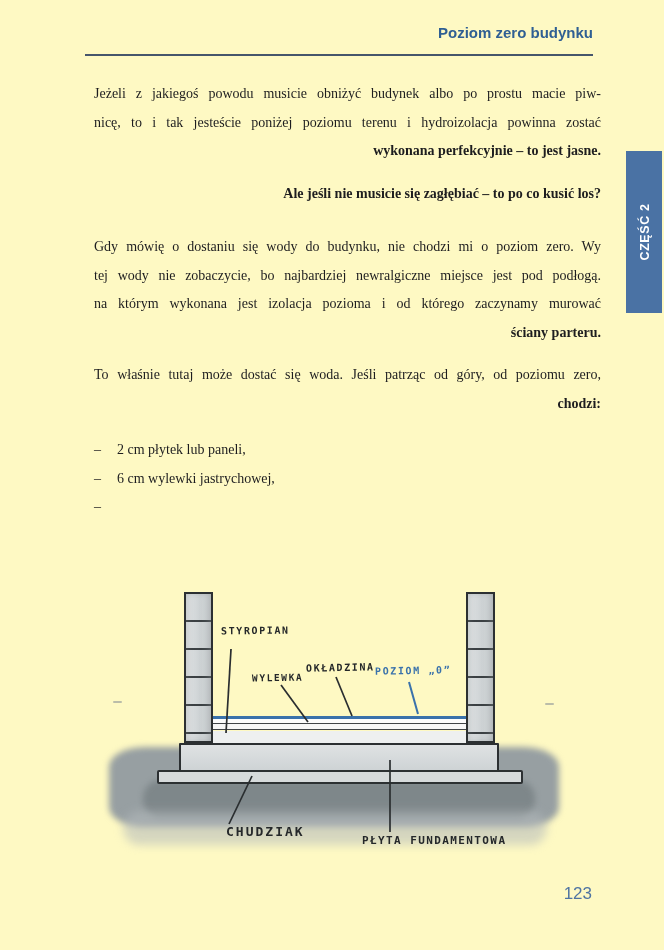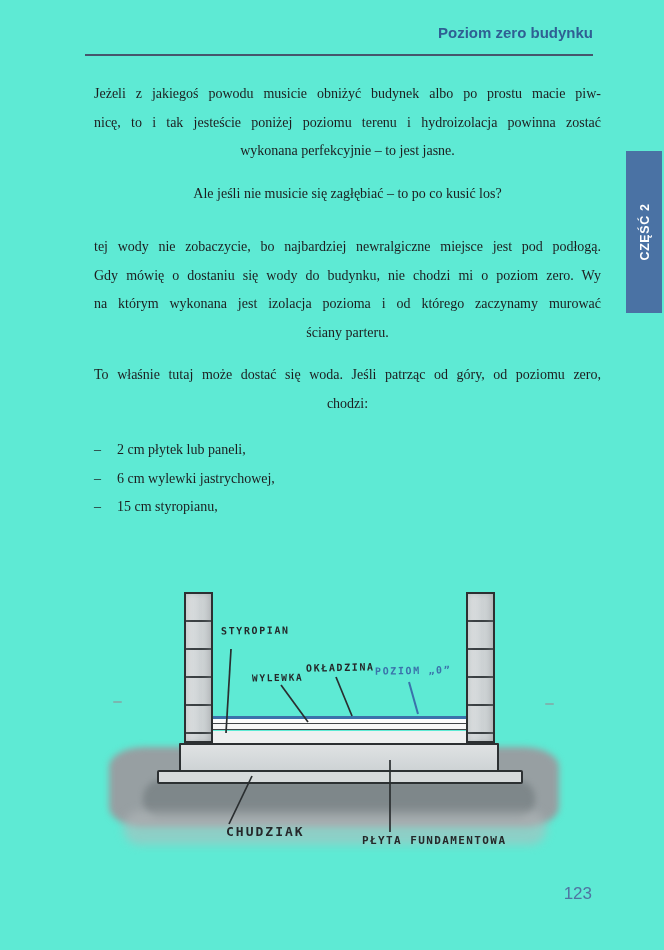--- a/index.html
+++ b/index.html
@@ -1,36 +1,36 @@
 <!DOCTYPE html>
 <html><head>
 <meta charset="utf-8">
 <style>
   html,body{margin:0;padding:0;background:#e8e8e8;}
-  .page{position:relative;width:664px;height:950px;background:#5eead4;overflow:hidden;
+  .page{position:relative;width:664px;height:950px;background:#fef9c3;overflow:hidden;
         font-family:"Liberation Serif",serif;color:#1d1d1f;}
 
   
   .header-title{position:absolute;left:85px;right:71px;top:24px;text-align:right;
     font-family:"Liberation Sans",sans-serif;font-weight:700;font-size:15px;color:#2f5f93;}
   .header-rule{position:absolute;left:85px;right:71px;top:54px;height:2px;background:#44536а;
     background:#46566c;}
 
   
   .side-tab{position:absolute;left:626px;top:151px;width:36px;height:162px;background:#4a72a4;
     display:flex;align-items:center;justify-content:center;}
   .side-tab span{transform:rotate(-90deg);white-space:nowrap;color:#ffffff;
     font-family:"Liberation Sans",sans-serif;font-weight:700;font-size:12.5px;letter-spacing:.6px;}
 
   
   .body-text{position:absolute;left:85px;top:80px;width:507px;font-size:14px;line-height:28.5px;
     letter-spacing:0;margin-left:9px;}
   .para{margin:0;}
   .para .jl{display:block;text-align:justify;text-align-last:justify;}
-  .para .ll{display:block;text-align:center;}
+  .para .ll{display:block;text-align:right;font-weight:bold;}
   .m14{margin-top:14px;} .m25{margin-top:25px;}
   .blist{margin-top:18px;}
   .blist-row{display:flex;}
   .blist-dash{width:23px;flex:none;}
 
   
   .page-number{position:absolute;right:72px;top:884px;font-family:"Liberation Sans",sans-serif;
     font-size:17px;color:#4f74a2;}
 
   
@@ -95,43 +95,42 @@
       <span class="jl">Jeżeli z jakiegoś powodu musicie obniżyć budynek albo po prostu macie piw-</span>
       <span class="jl">nicę, to i tak jesteście poniżej poziomu terenu i hydroizolacja powinna zostać</span>
       <span class="ll">wykonana perfekcyjnie – to jest jasne.</span>
     </p>
 
     <p class="para m14">
       <span class="ll">Ale jeśli nie musicie się zagłębiać – to po co kusić los?</span>
     </p>
 
     <p class="para m25">
+      <span class="jl">Gdy mówię o dostaniu się wody do budynku, nie chodzi mi o poziom zero. Wy</span>
       <span class="jl">tej wody nie zobaczycie, bo najbardziej newralgiczne miejsce jest pod podłogą.</span>
-      <span class="jl">Gdy mówię o dostaniu się wody do budynku, nie chodzi mi o poziom zero. Wy</span>
       <span class="jl">na którym wykonana jest izolacja pozioma i od którego zaczynamy murować</span>
       <span class="ll">ściany parteru.</span>
     </p>
 
     <p class="para m14">
       <span class="jl">To właśnie tutaj może dostać się woda. Jeśli patrząc od góry, od poziomu zero,</span>
       <span class="ll">chodzi:</span>
     </p>
 
     <div class="blist">
       <div class="blist-row">
         <span class="blist-dash">–</span>
         <span>2 cm płytek lub paneli,</span>
       </div>
       <div class="blist-row">
         <span class="blist-dash">–</span>
         <span>6 cm wylewki jastrychowej,</span>
       </div>
       <div class="blist-row">
         <span class="blist-dash">–</span>
-        <span>15 cm styropianu,</span>
       </div>
     </div>
   </div>
 
   <div class="diagram">
 
     <div class="ground-a"></div>
     <div class="ground-b"></div>
     <div class="ground-c"></div>
 

